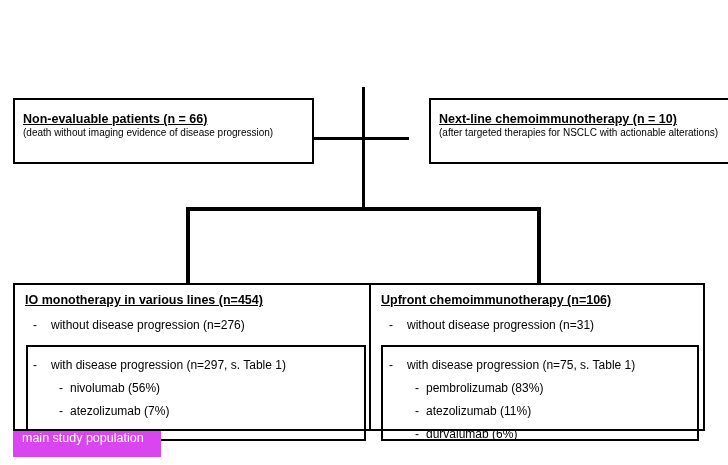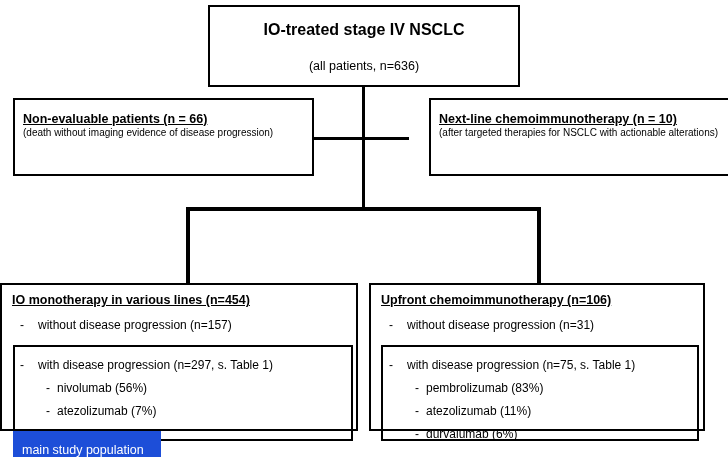--- a/index.html
+++ b/index.html
@@ -38,21 +38,21 @@
   .title-main {
     font-size: 16px;
     font-weight: bold;
     margin-top: 14px;
   }
   .title-sub {
     font-size: 12.5px;
     margin-top: 20px;
   }
   .mid-box {
-    height: 78px;
+    height: 66px;
     padding: 9px 8px 8px 8px;
   }
   .mid-left {
     left: 13px;
     top: 98px;
     width: 301px;
   }
   .mid-right {
     left: 429px;
     top: 98px;
@@ -68,21 +68,21 @@
     font-size: 10px;
     margin-top: 0;
     line-height: 1.25;
   }
   .bottom-box {
     top: 283px;
     height: 148px;
     padding: 8px 8px 0 10px;
   }
   .bottom-left {
-    left: 0;
+    left: 13px;
     width: 358px;
   }
   .bottom-right {
     left: 369px;
     width: 336px;
   }
   .bl-title {
     font-size: 12.5px;
     font-weight: bold;
     text-decoration: underline;
@@ -128,38 +128,34 @@
     top: 60px;
     width: 318px;
     height: 96px;
   }
   .footer-tag {
     position: absolute;
     left: 13px;
     top: 431px;
     width: 148px;
     height: 26px;
-    background: #1d4ed8;
+    background: #d946ef;
     color: #ffffff;
     font-size: 12.5px;
     display: flex;
-    align-items: flex-end;
+    align-items: flex-start;
     padding-left: 9px;
     box-sizing: border-box;
   }
 </style>
 </head>
 <body>
 
 <div id="canvas">
 
-  <div class="box title-box">
-    <div class="title-main">IO-treated stage IV NSCLC</div>
-    <div class="title-sub">(all patients, n=636)</div>
-  </div>
 
   <div class="line" style="left:362px; top:87px; width:3px; height:122px;"></div>
 
   <div class="line" style="left:314px; top:137px; width:95px; height:3px;"></div>
 
   <div class="box mid-box mid-left">
     <div><span class="hdr-underline">Non-evaluable patients  (n = 66)</span></div>
     <div class="mid-body">(death without imaging evidence of disease progression)</div>
   </div>
 
@@ -172,21 +168,21 @@
 
   <div class="line" style="left:186px; top:207px; width:4px; height:78px;"></div>
 
   <div class="line" style="left:537px; top:207px; width:4px; height:78px;"></div>
 
   <div class="box bottom-box bottom-left">
     <div class="bl-title">IO monotherapy in various lines (n=454)</div>
 
     <div class="item">
       <span class="dash">-</span>
-      <span>without disease progression (n=157)</span>
+      <span>without disease progression (n=276)</span>
     </div>
 
     <div class="item" style="margin-top:26px;">
       <span class="dash">-</span>
       <span>with disease progression (n=297, s. Table 1)</span>
     </div>
 
     <div class="sublist">
       <div class="subitem">
         <span class="dash">-</span><span>nivolumab (56%)</span>

